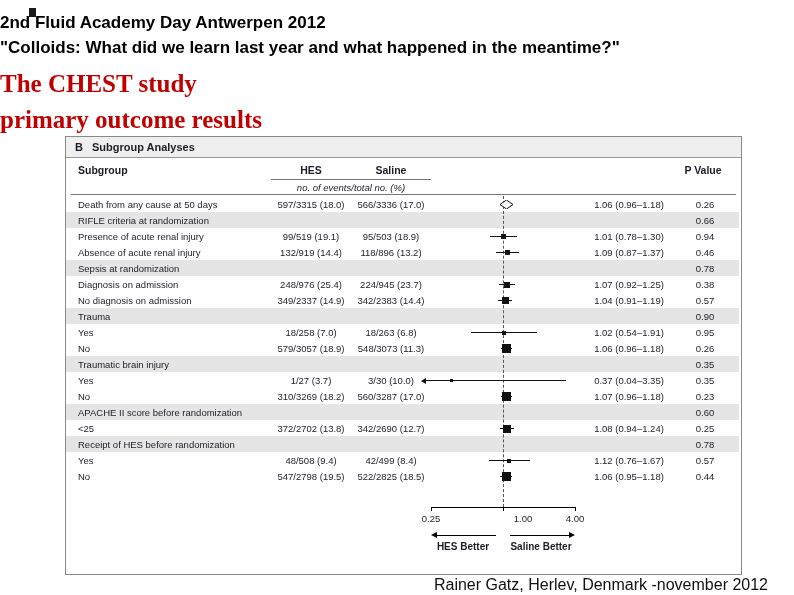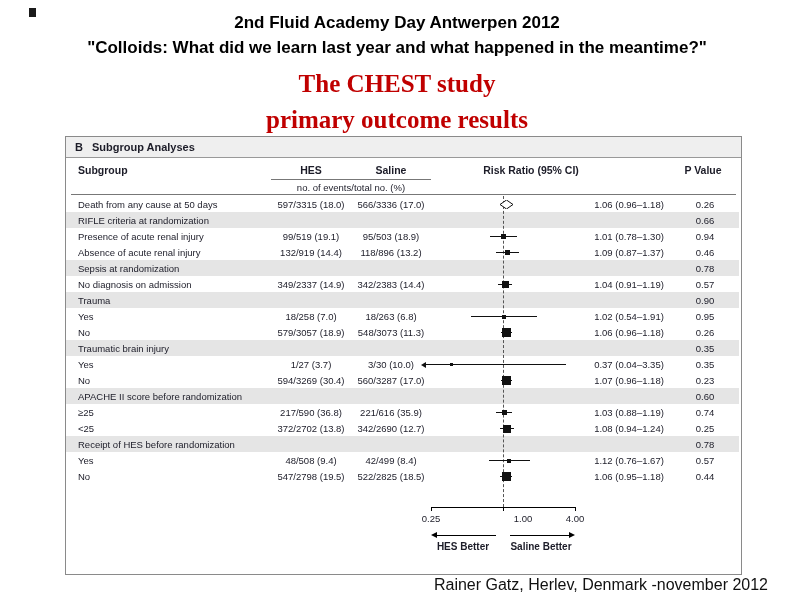--- a/index.html
+++ b/index.html
@@ -1,39 +1,39 @@
 <!DOCTYPE html>
 <html><head>
 <meta charset="utf-8">
 <style>
   html,body{margin:0;padding:0}
   body{width:794px;height:595px;position:relative;background:#ffffff;
        font-family:"Liberation Sans",sans-serif;overflow:hidden}
-  .center{position:absolute;left:0;width:100%;text-align:center}
+  .center{position:absolute;left:0;width:100%;}
   .hdr{font-weight:bold;font-size:17px;color:#000}
   #hdr1{top:13px}
   #hdr2{top:38px}
   .redline{font-family:"Liberation Serif",serif;font-weight:bold;font-size:25px;color:#c00000}
   #red1{top:70px}
   #red2{top:106px}
   .corner-mark{position:absolute;left:29px;top:8px;width:7px;height:9px;background:#1a1a1a}
 
   .figure{position:absolute;left:65px;top:136px;width:675px;height:437px;
           border:1px solid #8a8a8a;background:#fff;color:#1c1c28}
   .panel-hd{position:absolute;top:0;left:0;right:0;height:20px;line-height:20px;
             background:#efefef;border-bottom:1px solid #999;font-size:11px;font-weight:bold;padding-left:9px}
   .panel-letter{margin-right:9px}
   .colhd{position:absolute;top:27px;font-size:10.5px;font-weight:bold;text-align:center;white-space:nowrap}
   #hd-subgroup{left:12px;text-align:left}
   #hd-hes{left:205px;width:80px}
   #hd-saline{left:285px;width:80px}
   #hd-rr{left:365px;width:200px}
   #hd-p{left:601px;width:72px}
   .events-note{position:absolute;top:42px;left:205px;width:160px;text-align:center;
-               font-size:9.5px;border-top:1px solid #777;padding-top:2px}
+               font-style:italic;font-size:9.5px;border-top:1px solid #777;padding-top:2px}
   .hd-rule{position:absolute;top:57px;left:5px;right:5px;border-top:1px solid #777}
 
   .rows{position:absolute;top:59px;left:0;width:673px}
   .frow{display:grid;grid-template-columns:205px 80px 80px 156px 84px 68px;
         height:16px;align-items:center;font-size:9.5px}
   .frow.shaded{background:#e5e5e5}
   .c-label{padding-left:12px;white-space:nowrap}
   .c-hes,.c-saline,.c-rr,.c-p{text-align:center;white-space:nowrap}
   .c-plot{position:relative;height:100%}
   .ci{position:absolute;height:1px;background:#111;z-index:3}
@@ -70,21 +70,20 @@
 <div class="center redline" id="red2">primary outcome results</div>
 
 <div class="figure">
   <div class="panel-hd">
     <span class="panel-letter">B</span><span>Subgroup Analyses</span>
   </div>
 
   <div class="colhd" id="hd-subgroup">Subgroup</div>
   <div class="colhd" id="hd-hes">HES</div>
   <div class="colhd" id="hd-saline">Saline</div>
-  <div class="colhd" id="hd-rr">Risk Ratio (95% CI)</div>
   <div class="colhd" id="hd-p">P Value</div>
 
   <div class="events-note">no. of events/total no. (%)</div>
   <div class="hd-rule"></div>
 
   <div class="rows">
       <div class="frow">
     <div class="cell c-label">Death from any cause at 50 days</div>
     <div class="cell c-hes">597/3315 (18.0)</div>
     <div class="cell c-saline">566/3336 (17.0)</div>
@@ -129,20 +128,31 @@
   </div>
       <div class="frow shaded">
     <div class="cell c-label">Sepsis at randomization</div>
     <div class="cell c-hes"></div>
     <div class="cell c-saline"></div>
     <div class="cell c-plot"></div>
     <div class="cell c-rr"></div>
     <div class="cell c-p">0.78</div>
   </div>
       <div class="frow">
+    <div class="cell c-label">Diagnosis on admission</div>
+    <div class="cell c-hes">248/976 (25.4)</div>
+    <div class="cell c-saline">224/945 (23.7)</div>
+    <div class="cell c-plot">
+          <div class="ci" style="left: 67.6694px; width: 15.92px; top: 8px;"></div>
+          <div class="mk-square" style="width: 6px; height: 6px; left: 72.514px; top: 5.5px;"></div>
+        </div>
+    <div class="cell c-rr">1.07 (0.92–1.25)</div>
+    <div class="cell c-p">0.38</div>
+  </div>
+      <div class="frow">
     <div class="cell c-label">No diagnosis on admission</div>
     <div class="cell c-hes">349/2337 (14.9)</div>
     <div class="cell c-saline">342/2383 (14.4)</div>
     <div class="cell c-plot">
           <div class="ci" style="left: 67.1018px; width: 13.9328px; top: 8px;"></div>
           <div class="mk-square" style="width: 7px; height: 7px; left: 70.537px; top: 5px;"></div>
         </div>
     <div class="cell c-rr">1.04 (0.91–1.19)</div>
     <div class="cell c-p">0.57</div>
   </div>
@@ -191,47 +201,36 @@
     <div class="cell c-plot">
           <div class="ci" style="left: -6px; width: 140.79px; top: 8px;"></div>
           <div class="clip-arrow" style="left: -10px;"></div>
           <div class="mk-square" style="width: 3px; height: 3px; left: 18.8615px; top: 7px;"></div>
         </div>
     <div class="cell c-rr">0.37 (0.04–3.35)</div>
     <div class="cell c-p">0.35</div>
   </div>
       <div class="frow">
     <div class="cell c-label">No</div>
-    <div class="cell c-hes">594/3269 (30.4)</div>
+    <div class="cell c-hes">310/3269 (18.2)</div>
     <div class="cell c-saline">560/3287 (17.0)</div>
     <div class="cell c-plot">
           <div class="ci" style="left: 69.8798px; width: 10.7165px; top: 8px;"></div>
           <div class="mk-square" style="width: 9px; height: 9px; left: 71.014px; top: 4px;"></div>
         </div>
     <div class="cell c-rr">1.07 (0.96–1.18)</div>
     <div class="cell c-p">0.23</div>
   </div>
       <div class="frow shaded">
     <div class="cell c-label">APACHE II score before randomization</div>
     <div class="cell c-hes"></div>
     <div class="cell c-saline"></div>
     <div class="cell c-plot"></div>
     <div class="cell c-rr"></div>
     <div class="cell c-p">0.60</div>
-  </div>
-      <div class="frow">
-    <div class="cell c-label">≥25</div>
-    <div class="cell c-hes">217/590 (36.8)</div>
-    <div class="cell c-saline">221/616 (35.9)</div>
-    <div class="cell c-plot">
-          <div class="ci" style="left: 65.3607px; width: 15.6739px; top: 8px;"></div>
-          <div class="mk-square" style="width: 5px; height: 5px; left: 71.0352px; top: 6px;"></div>
-        </div>
-    <div class="cell c-rr">1.03 (0.88–1.19)</div>
-    <div class="cell c-p">0.74</div>
   </div>
       <div class="frow">
     <div class="cell c-label">&lt;25</div>
     <div class="cell c-hes">372/2702 (13.8)</div>
     <div class="cell c-saline">342/2690 (12.7)</div>
     <div class="cell c-plot">
           <div class="ci" style="left: 68.7864px; width: 14.3859px; top: 8px;"></div>
           <div class="mk-square" style="width: 8px; height: 8px; left: 71.9971px; top: 4.5px;"></div>
         </div>
     <div class="cell c-rr">1.08 (0.94–1.24)</div>

